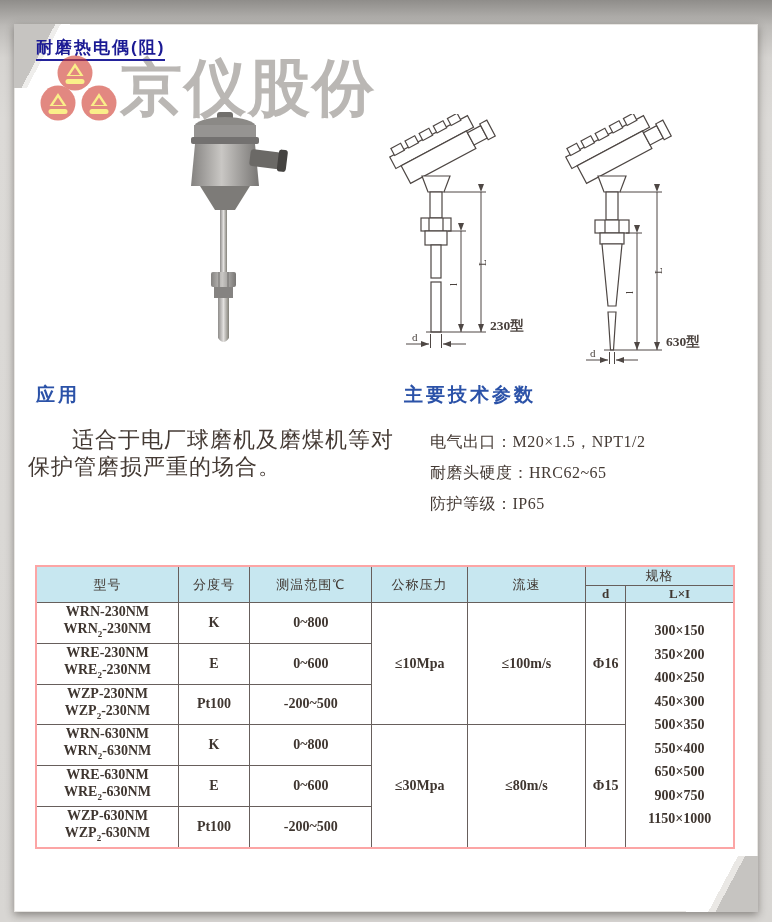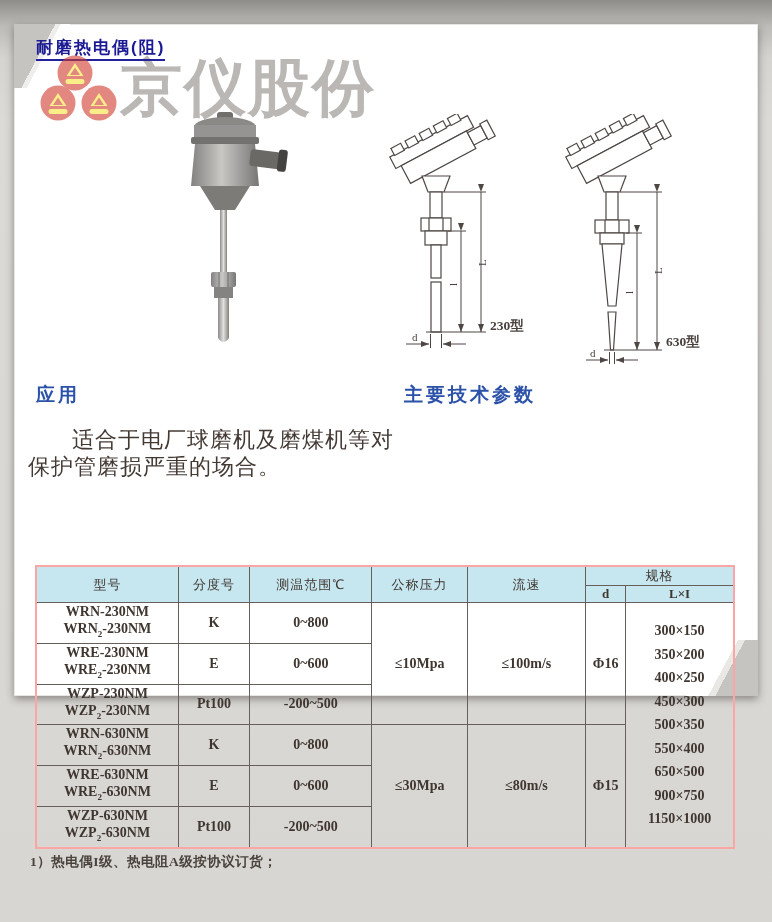--- a/index.html
+++ b/index.html
@@ -2,21 +2,21 @@
 <html><head>
 <meta charset="utf-8">
 <style>
   html,body{margin:0;padding:0;}
   body{
     width:772px;height:922px;position:relative;overflow:hidden;
     background:linear-gradient(180deg,#8f8d8a 0px,#bdbbb8 26px,#d6d4d1 58px,#dcdad7 120px,#d8d6d3 100%);
     font-family:"Liberation Serif",serif;
   }
   .page{
-    position:absolute;left:14px;top:24px;width:744px;height:672px;
+    position:absolute;left:14px;top:24px;width:744px;height:888px;
     background:#ffffff;box-shadow:0 3px 8px rgba(40,35,30,.45), inset 0 0 0 1px #e8e6e3;
   }
   .corner-tl{position:absolute;left:0;top:0;width:56px;height:64px;
     background:linear-gradient(118deg,#c6c4c1 0 46%,#efeeec 46% 52%,#ffffff 52%);}
   .corner-br{position:absolute;right:0;bottom:0;width:72px;height:56px;
     background:linear-gradient(298deg,#c6c4c1 0 42%,#eae8e5 42% 49%,#ffffff 49%);}
   .page-title{
     position:absolute;left:22px;top:12px;z-index:3;
     font-family:"Liberation Sans",sans-serif;font-weight:bold;font-size:17px;
     color:#1b1a94;letter-spacing:2px;border-bottom:2px solid #23229b;padding-bottom:0;
@@ -206,20 +206,25 @@
     <text x="100" y="160" font-size="11" transform="rotate(-90 100 160)">L</text>
     <text x="71" y="180" font-size="11" transform="rotate(-90 71 180)">l</text>
     <text x="28" y="243" font-size="11">d</text>
     <text x="104" y="232" font-size="13.5" font-weight="bold">630型</text>
   </svg>
 
   <div class="sec-h h-app">应用</div>
   <div class="app-body">适合于电厂球磨机及磨煤机等对保护管磨损严重的场合。</div>
 
   <div class="sec-h h-tech">主要技术参数</div>
+  <div class="tech-list">
+    <div>电气出口：M20×1.5，NPT1/2</div>
+    <div>耐磨头硬度：HRC62~65</div>
+    <div>防护等级：IP65</div>
+  </div>
 
 
   <table class="spec-table">
     <colgroup>
       <col style="width:142px">
         <col style="width:71px">
         <col style="width:122px">
       <col style="width:95px">
         <col style="width:118px">
         <col style="width:40px">
@@ -302,16 +307,15 @@
           <div><span>WZP-630NM</span></div>
           <div><span>WZP</span><sub>2</sub><span>-630NM</span></div>
         </td>
         <td>Pt100</td>
         <td>-200~500</td>
       </tr>
     </tbody>
   </table>
 
   <div class="notes">
-    <div>1）热电偶I级、热电阻A级按协议订货；</div>
   </div>
 
 </div>
 
 </body></html>

